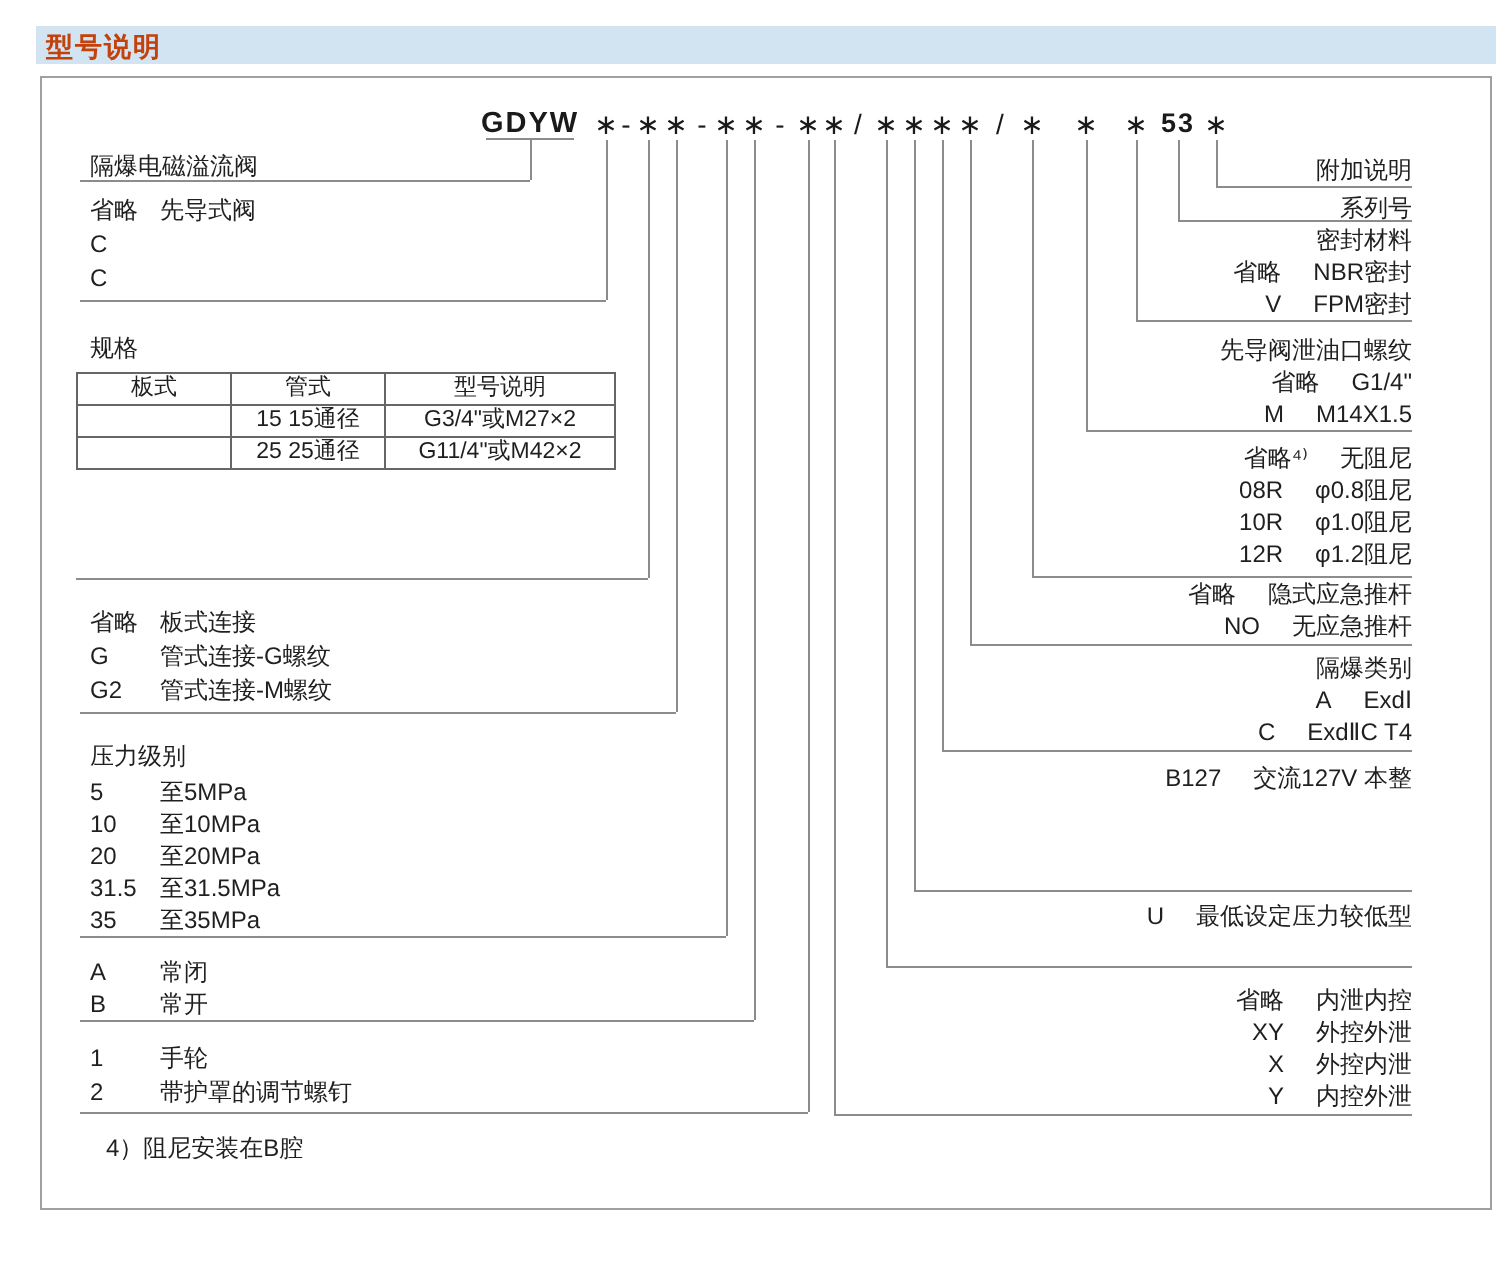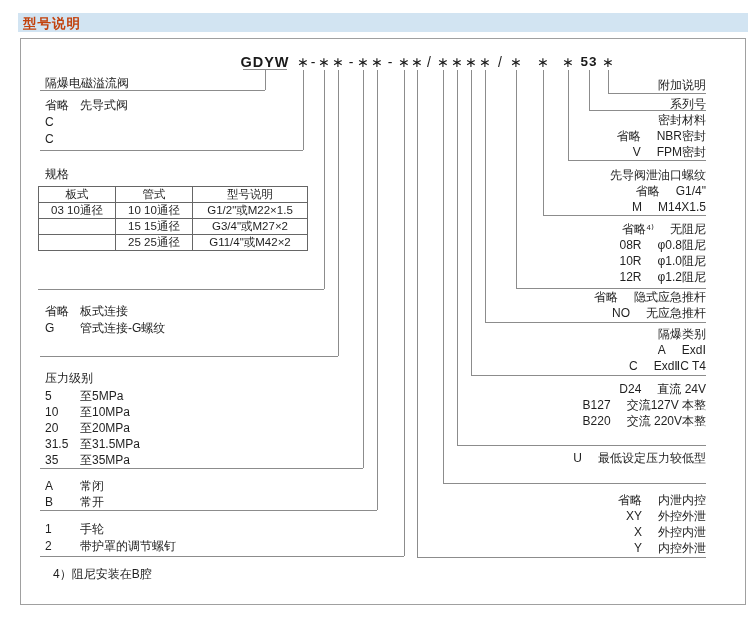--- a/index.html
+++ b/index.html
@@ -135,25 +135,20 @@
           <col style="width:77px">
           <col style="width:115px">
         </colgroup>
       <tbody>
           <tr>
         <th>板式</th>
         <th>管式</th>
         <th>型号说明</th>
       </tr>
       <tr>
-        <td>03 10通径</td>
-        <td>10 10通径</td>
-        <td>G1/2"或M22×1.5</td>
-      </tr>
-      <tr>
         <td></td>
         <td>15 15通径</td>
         <td>G3/4"或M27×2</td>
       </tr>
       <tr>
         <td></td>
         <td>25 25通径</td>
         <td>G11/4"或M42×2</td>
       </tr>
     </tbody>
@@ -162,20 +157,24 @@
 
   <div class="lblock" style="top:303px">
     <div class="lrow">
         <span class="lcode">省略</span>
         <span>板式连接</span>
       </div>
     <div class="lrow">
         <span class="lcode">G</span>
         <span>管式连接-G螺纹</span>
       </div>
+    <div class="lrow">
+        <span class="lcode">G2</span>
+        <span>管式连接-M螺纹</span>
+      </div>
   </div>
 
   <div class="lblock" style="top:371px">
     <div class="lhead">压力级别</div>
   </div>
   <div class="lblock" style="top:388px">
     <div class="lrow16">
         <span class="lcode">5</span>
         <span>至5MPa</span>
       </div>
@@ -302,31 +301,23 @@
         <span>ExdⅠ</span>
       </div>
     <div class="rrow">
         <span class="rcode">C</span>
         <span>ExdⅡC T4</span>
       </div>
   </div>
 
   <div class="rblock" style="top:381px">
     <div class="rrow">
-        <span class="rcode">D24</span>
-        <span>直流 24V</span>
-      </div>
-    <div class="rrow">
         <span class="rcode">B127</span>
         <span>交流127V 本整</span>
       </div>
-    <div class="rrow">
-        <span class="rcode">B220</span>
-        <span>交流 220V本整</span>
-      </div>
   </div>
 
   <div class="rblock" style="top:450px">
     <div class="rrow">
         <span class="rcode">U</span>
         <span>最低设定压力较低型</span>
       </div>
   </div>
 
   <div class="rblock" style="top:492px">

